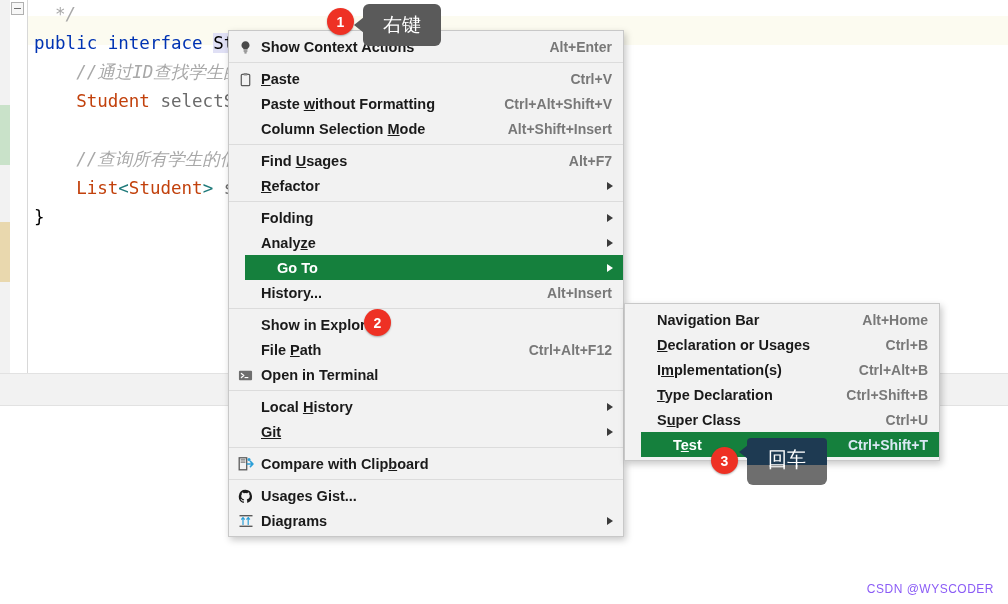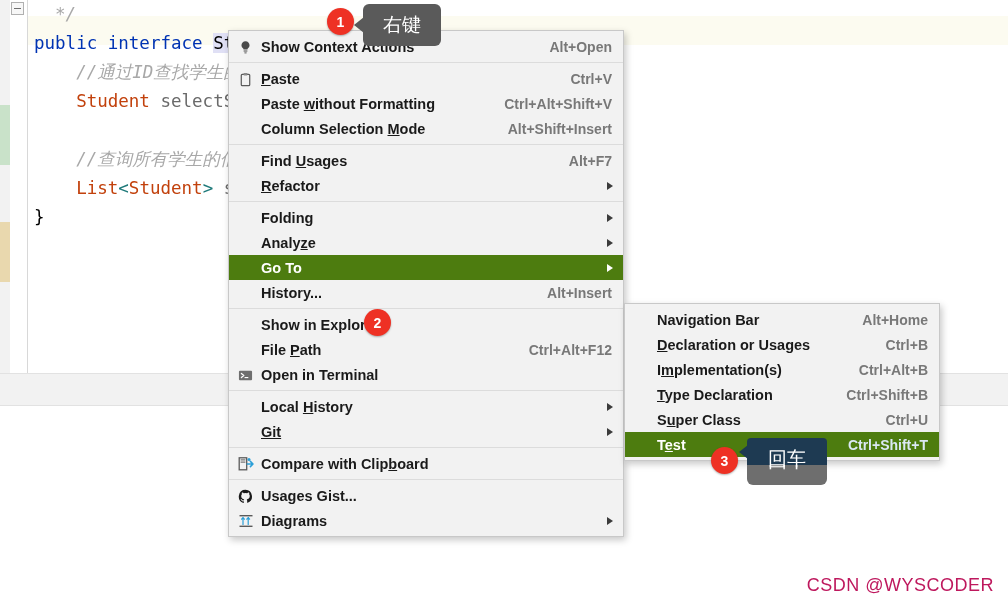--- a/index.html
+++ b/index.html
@@ -90,21 +90,21 @@
     cursor: default;
     font-weight: bold;
   }
   .mi .lbl { flex: 0 0 auto; }
   .mi .shc {
     margin-left: auto;
     color: #787878;
     font-size: 14px;
     padding-left: 24px;
   }
-  .mi.selected { background: #4d7c0f; color: #ffffff; }
+  .mi.selected { background: #15803d; color: #ffffff; margin-left: 16px; }
   .mi.selected .shc { color: #dbe9f5; }
   .mi u { text-decoration: underline; text-underline-offset: 1px; }
 
   .sep { height: 1px; background: #dcdcdc; margin: 3px 0; }
 
   .arrow {
     position: absolute; right: 10px; top: 50%;
     width: 0; height: 0; margin-top: -4px;
     border-top: 4.5px solid transparent;
     border-bottom: 4.5px solid transparent;
@@ -165,21 +165,21 @@
   #tip2 {
     left: 747px; top: 452px; width: 80px; height: 33px;
     background: #6e6e6e; border-radius: 0 0 6px 6px;
   }
   #tip2 .tiptext { position: relative; top: -8px; }
   #tip2-dark .tiptext { position: relative; top: 7px; color:#ffffff; }
 
   
   #watermark {
     position: absolute; right: 14px; bottom: 8px;
-    color: #be185d; font-size: 18px; letter-spacing: 0.5px;
+    color: #8b5cf6; font-size: 12px; letter-spacing: 0.5px;
     z-index: 5;
   }
 </style>
 </head>
 <body>
 
 <div id="editor">
   <div class="gutter">
     <div class="gutter-mark green" style="top:105px;height:60px;"></div>
     <div class="gutter-mark tan" style="top:222px;height:60px;"></div>
@@ -202,21 +202,21 @@
 <div class="menu" id="menu-main">
     <div class="mi">
       <span class="mico">
         <svg width="15" height="15" viewBox="0 0 16 16">
           <path d="M8 1.3c-2.5 0-4.3 1.9-4.3 4.2 0 1.6 .9 2.6 1.6 3.4 .4 .5 .6 .8 .6 1.2h4.2c0-.4 .2-.7 .6-1.2 .7-.8 1.6-1.8 1.6-3.4 0-2.3-1.8-4.2-4.3-4.2z" fill="#4a4a4a"></path>
           <rect x="6" y="11" width="4" height="1.5" fill="#7a7a7a"></rect>
           <rect x="6.6" y="13" width="2.8" height="1.4" rx="0.7" fill="#7a7a7a"></rect>
         </svg>
       </span>
       <span class="lbl">Show Context Actions</span>
-      <span class="shc">Alt+Open</span>
+      <span class="shc">Alt+Enter</span>
     </div>
     <div class="sep"></div>
     <div class="mi">
       <span class="mico">
         <svg width="15" height="15" viewBox="0 0 16 16">
           <rect x="3.5" y="2.5" width="9" height="12" rx="1" fill="none" stroke="#5a5a5a" stroke-width="1.3"></rect>
           <rect x="6" y="1" width="4" height="2.6" rx="0.6" fill="#8a8a8a"></rect>
         </svg>
       </span>
       <span class="lbl"><u>P</u>aste</span>

